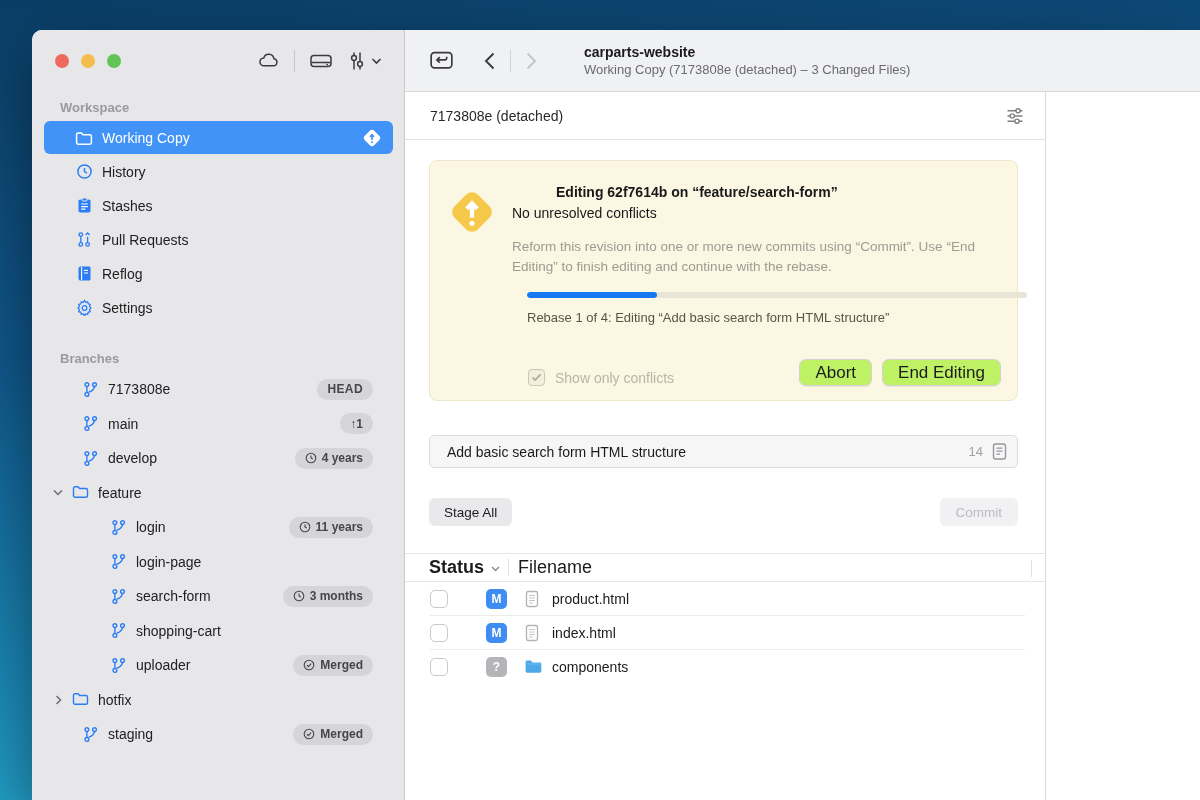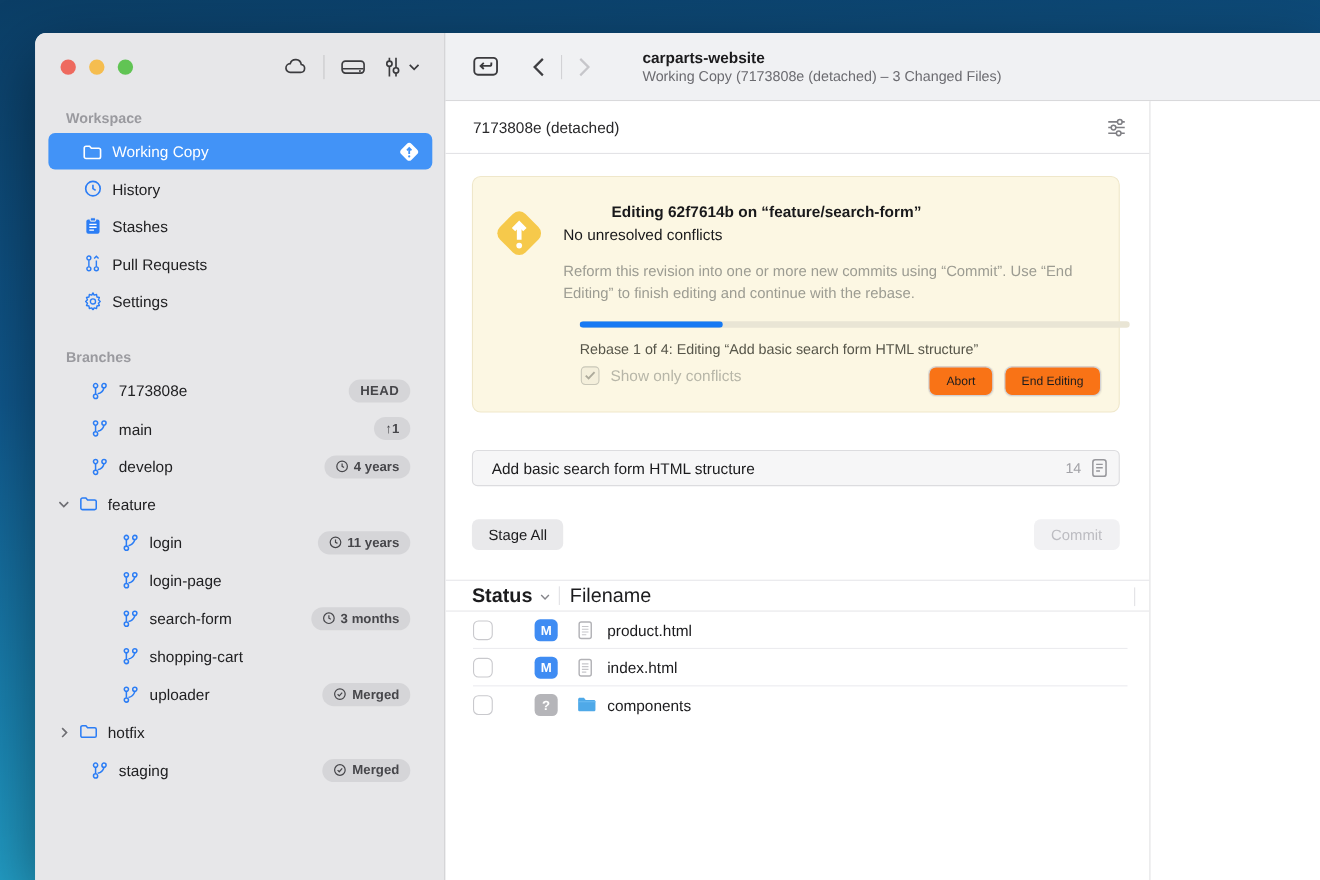--- a/index.html
+++ b/index.html
@@ -56,24 +56,24 @@
   .banner-top { display:flex; }
   .diamond { width:54px; height:54px; flex:0 0 54px; margin-top:4px; }
   .banner-text { margin-left:13px; padding-top:3px; }
   .bt-title { font-size:14px; font-weight:700; color:#19191b; margin-bottom:5px;padding-left:44px; }
   .bt-status { font-size:14px; color:#19191b; margin-bottom:16px; }
   .bt-desc { font-size:13.5px; line-height:1.45; color:#9c9c92; max-width:500px; }
   .progress-wrap { margin:16px 8px 0 82px; }
   .progress-track { width:500px; height:6px; background:#e9e5d5; border-radius:3px; overflow:hidden; }
   .progress-fill { height:100%; background:#1679f3; border-radius:3px; }
   .rebase-label { margin:12px 8px 0 82px; font-size:13px; color:#565549; }
-  .banner-footer { display:flex; align-items:flex-start; margin:8px 8px 0 83px; }
+  .banner-footer { display:flex; align-items:flex-end; margin:34px 8px 0 83px; }
   .dis-check { width:17px; height:17px; border:1.5px solid #c9c7b8; border-radius:4px; background:rgba(0,0,0,.03); display:flex; align-items:center; justify-content:center; margin-right:10px; }
   .dis-check-label { font-size:14px; color:#b7b6a8; }
-  .btn { margin-left:10px; height:27px; padding:0 15px; background:#f97316; border:1px solid #d2d2d5; border-radius:7px; font-size:11px; color:#1c1c1e; display:flex; align-items:center; box-shadow:0 .5px 1px rgba(0,0,0,.06); cursor:default; }
+  .btn { margin-left:10px; height:27px; padding:0 15px; background:#bef264; border:1px solid #d2d2d5; border-radius:7px; font-size:17px; color:#1c1c1e; display:flex; align-items:center; box-shadow:0 .5px 1px rgba(0,0,0,.06); cursor:default; }
   .banner-footer .grow { flex:1; }
   
   .commit-input { height:33px; background:#f6f6f7; border:1px solid #dcdcdf; border-radius:5px; display:flex; align-items:center; padding:0 9px 0 17px; margin-bottom:30px; }
   .ci-text { font-size:14px; color:#1b1b1d; }
   .ci-count { margin-left:auto; font-size:13px; color:#a2a2a7; margin-right:8px; }
   .stage-row { display:flex; align-items:center; margin-bottom:27px; }
   .btn-stage { height:28px; padding:0 15px; background:#e9e9eb; border-radius:6px; font-size:13.5px; color:#1c1c1e; display:flex; align-items:center; cursor:default; }
   .btn-commit { margin-left:auto; height:28px; padding:0 16px; background:#f1f1f3; border-radius:6px; font-size:13.5px; color:#bcbcc1; display:flex; align-items:center; cursor:default;text-align:center; }
   
   .ftable { margin:0 -27px 0 -24px; }
@@ -178,20 +178,30 @@
             <circle cx="4.8" cy="13.4" r="1.8" fill="none" stroke="#2b7df5" stroke-width="1.3"></circle>
             <circle cx="11.6" cy="13.4" r="1.8" fill="none" stroke="#2b7df5" stroke-width="1.3"></circle>
             <path d="M4.8 5.6v5.9M11.6 11.4V5.8" stroke="#2b7df5" stroke-width="1.3"></path>
             <path d="M9.6 4 11.6 2l2 2" fill="none" stroke="#2b7df5" stroke-width="1.3"></path>
           </svg>
       </span>
       <span>Pull Requests</span>
     </div>
 
 
+    <div class="nav-row">
+      <span class="nicon">
+        <svg width="15" height="17" viewBox="0 0 15 17">
+            <path d="M3.6 1.5h8.4c.9 0 1.5.7 1.5 1.5v11c0 .8-.6 1.5-1.5 1.5H3.6c-1.2 0-2.1-.9-2.1-2.1V3.6c0-1.2.9-2.1 2.1-2.1z" fill="#2b7df5"></path>
+            <path d="M4.6 2v13" stroke="#fff" stroke-width="1.1"></path>
+            <path d="M7 5.4h4M7 8h4" stroke="#fff" stroke-width="1.1"></path>
+          </svg>
+      </span>
+      <span>Reflog</span>
+    </div>
 
     <div class="nav-row">
       <span class="nicon">
         <svg width="17" height="17" viewBox="0 0 16 16">
             <path d="M8 1.2l1 1.9 2.1-.5.3 2.1 2.1.4-.8 2 1.5 1.5-1.5 1.4.8 2-2.1.4-.3 2.1-2.1-.5-1 1.9-1-1.9-2.1.5-.3-2.1-2.1-.4.8-2L1.8 8.6 3.3 7.1l-.8-2 2.1-.4.3-2.1 2.1.5z" fill="none" stroke="#2b7df5" stroke-width="1.2" stroke-linejoin="round"></path>
             <circle cx="8" cy="8.5" r="2.2" fill="none" stroke="#2b7df5" stroke-width="1.2"></circle>
           </svg>
       </span>
       <span>Settings</span>
     </div>

